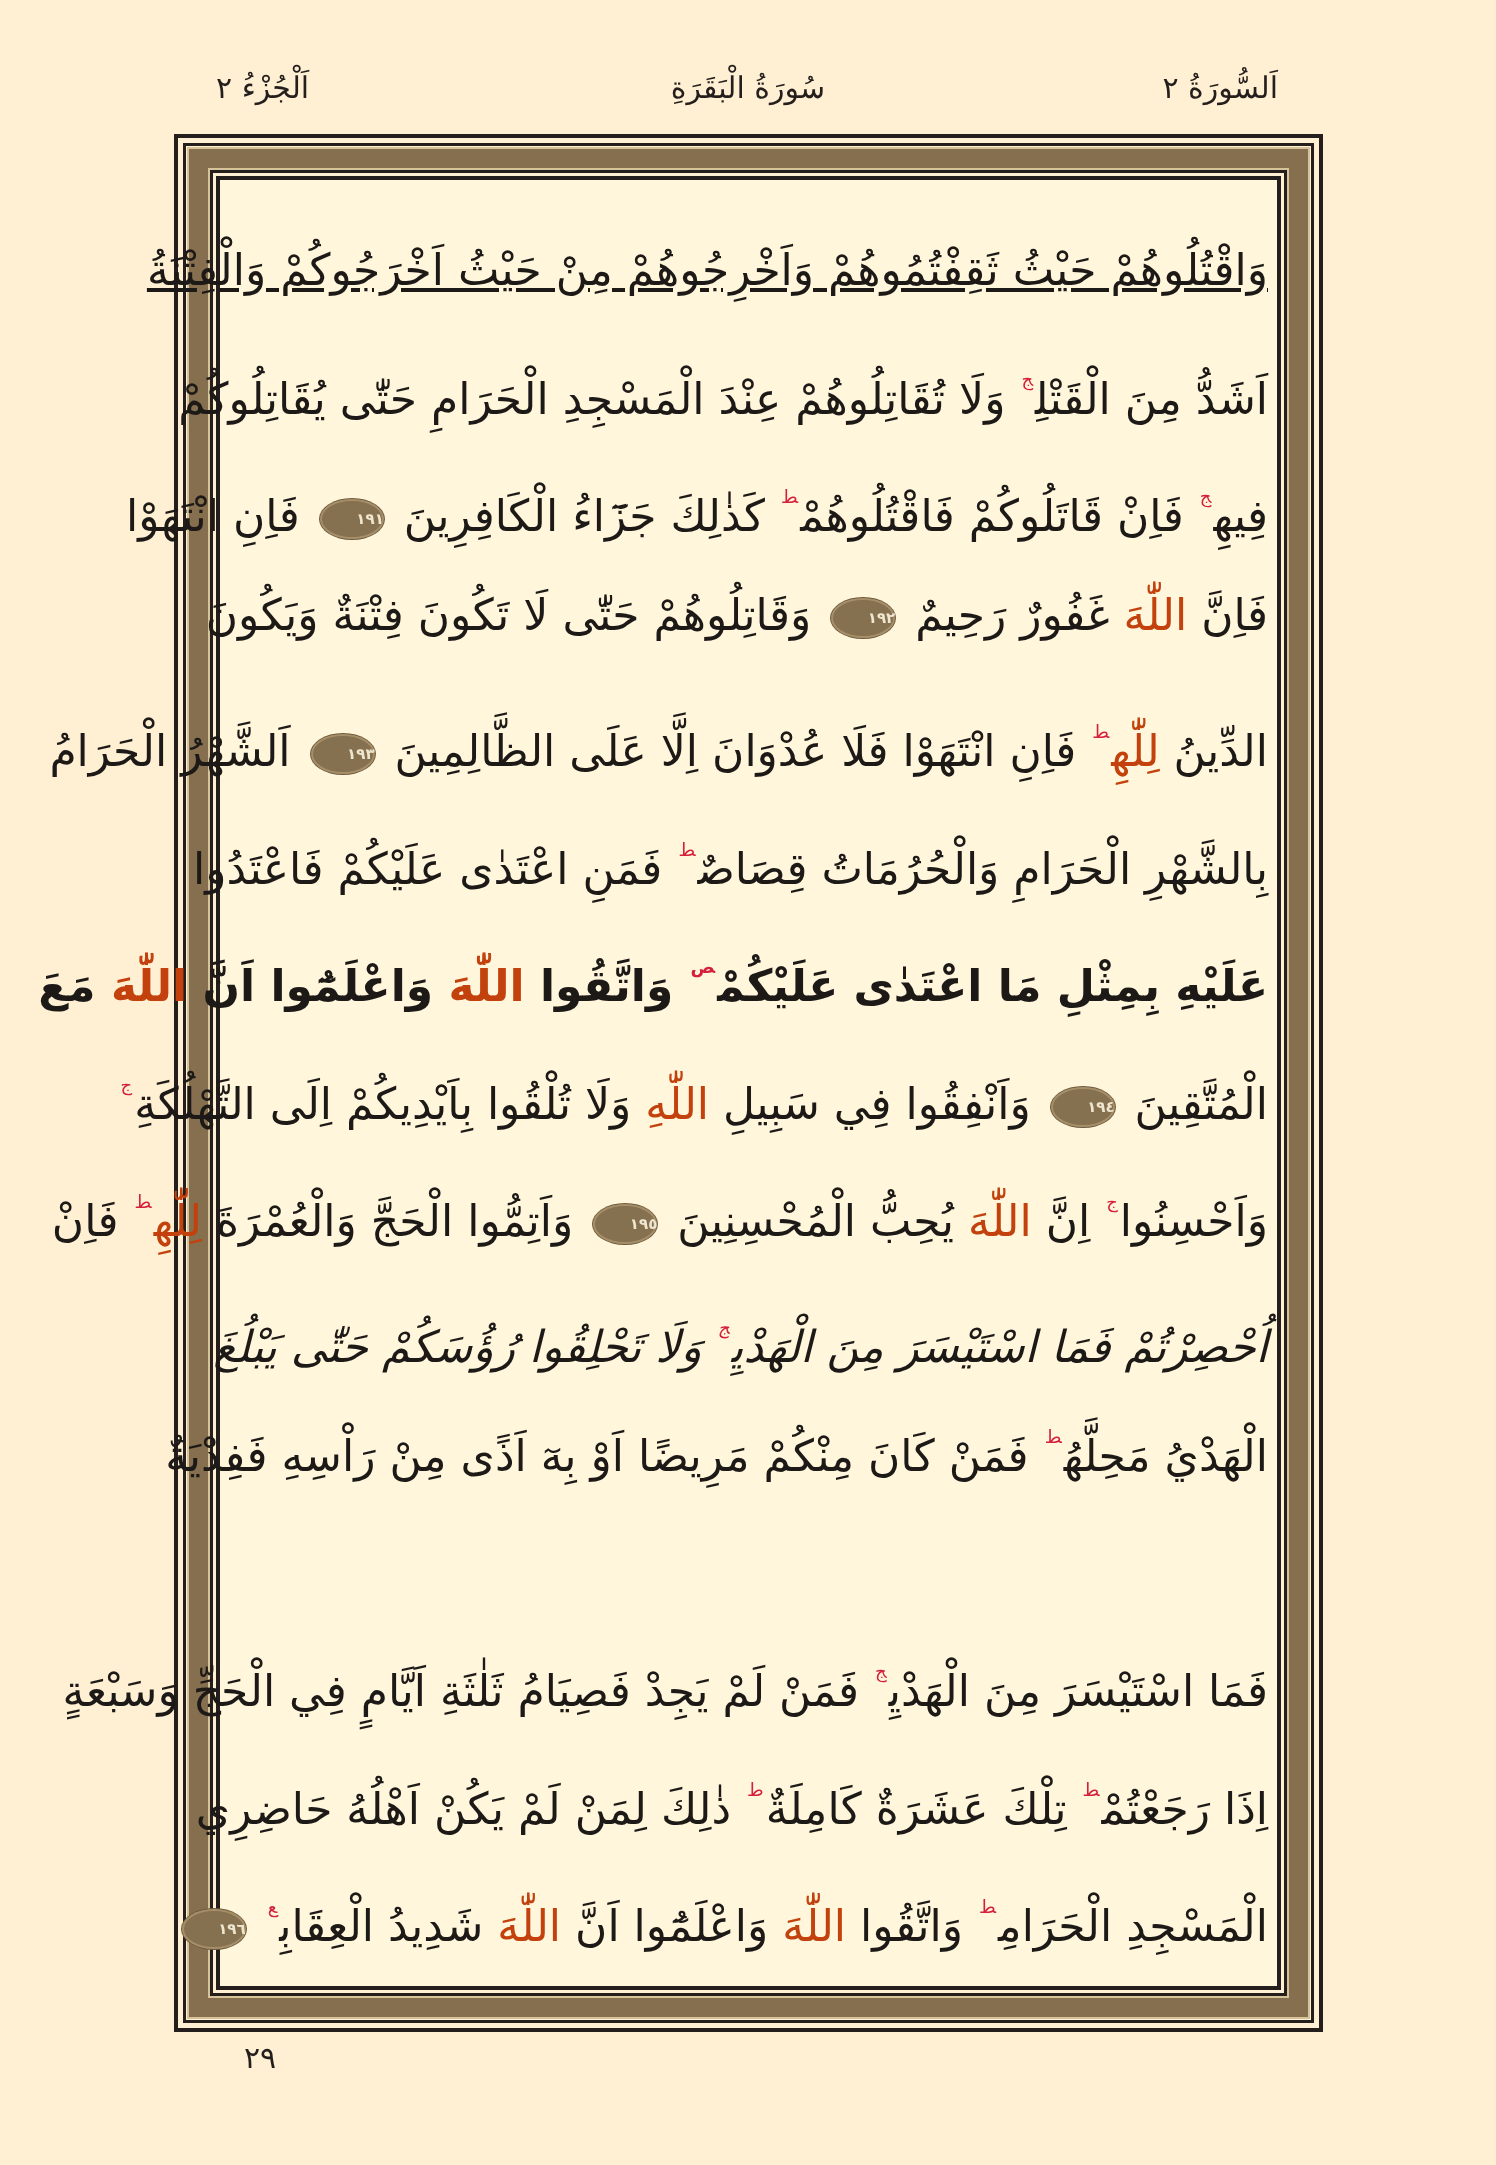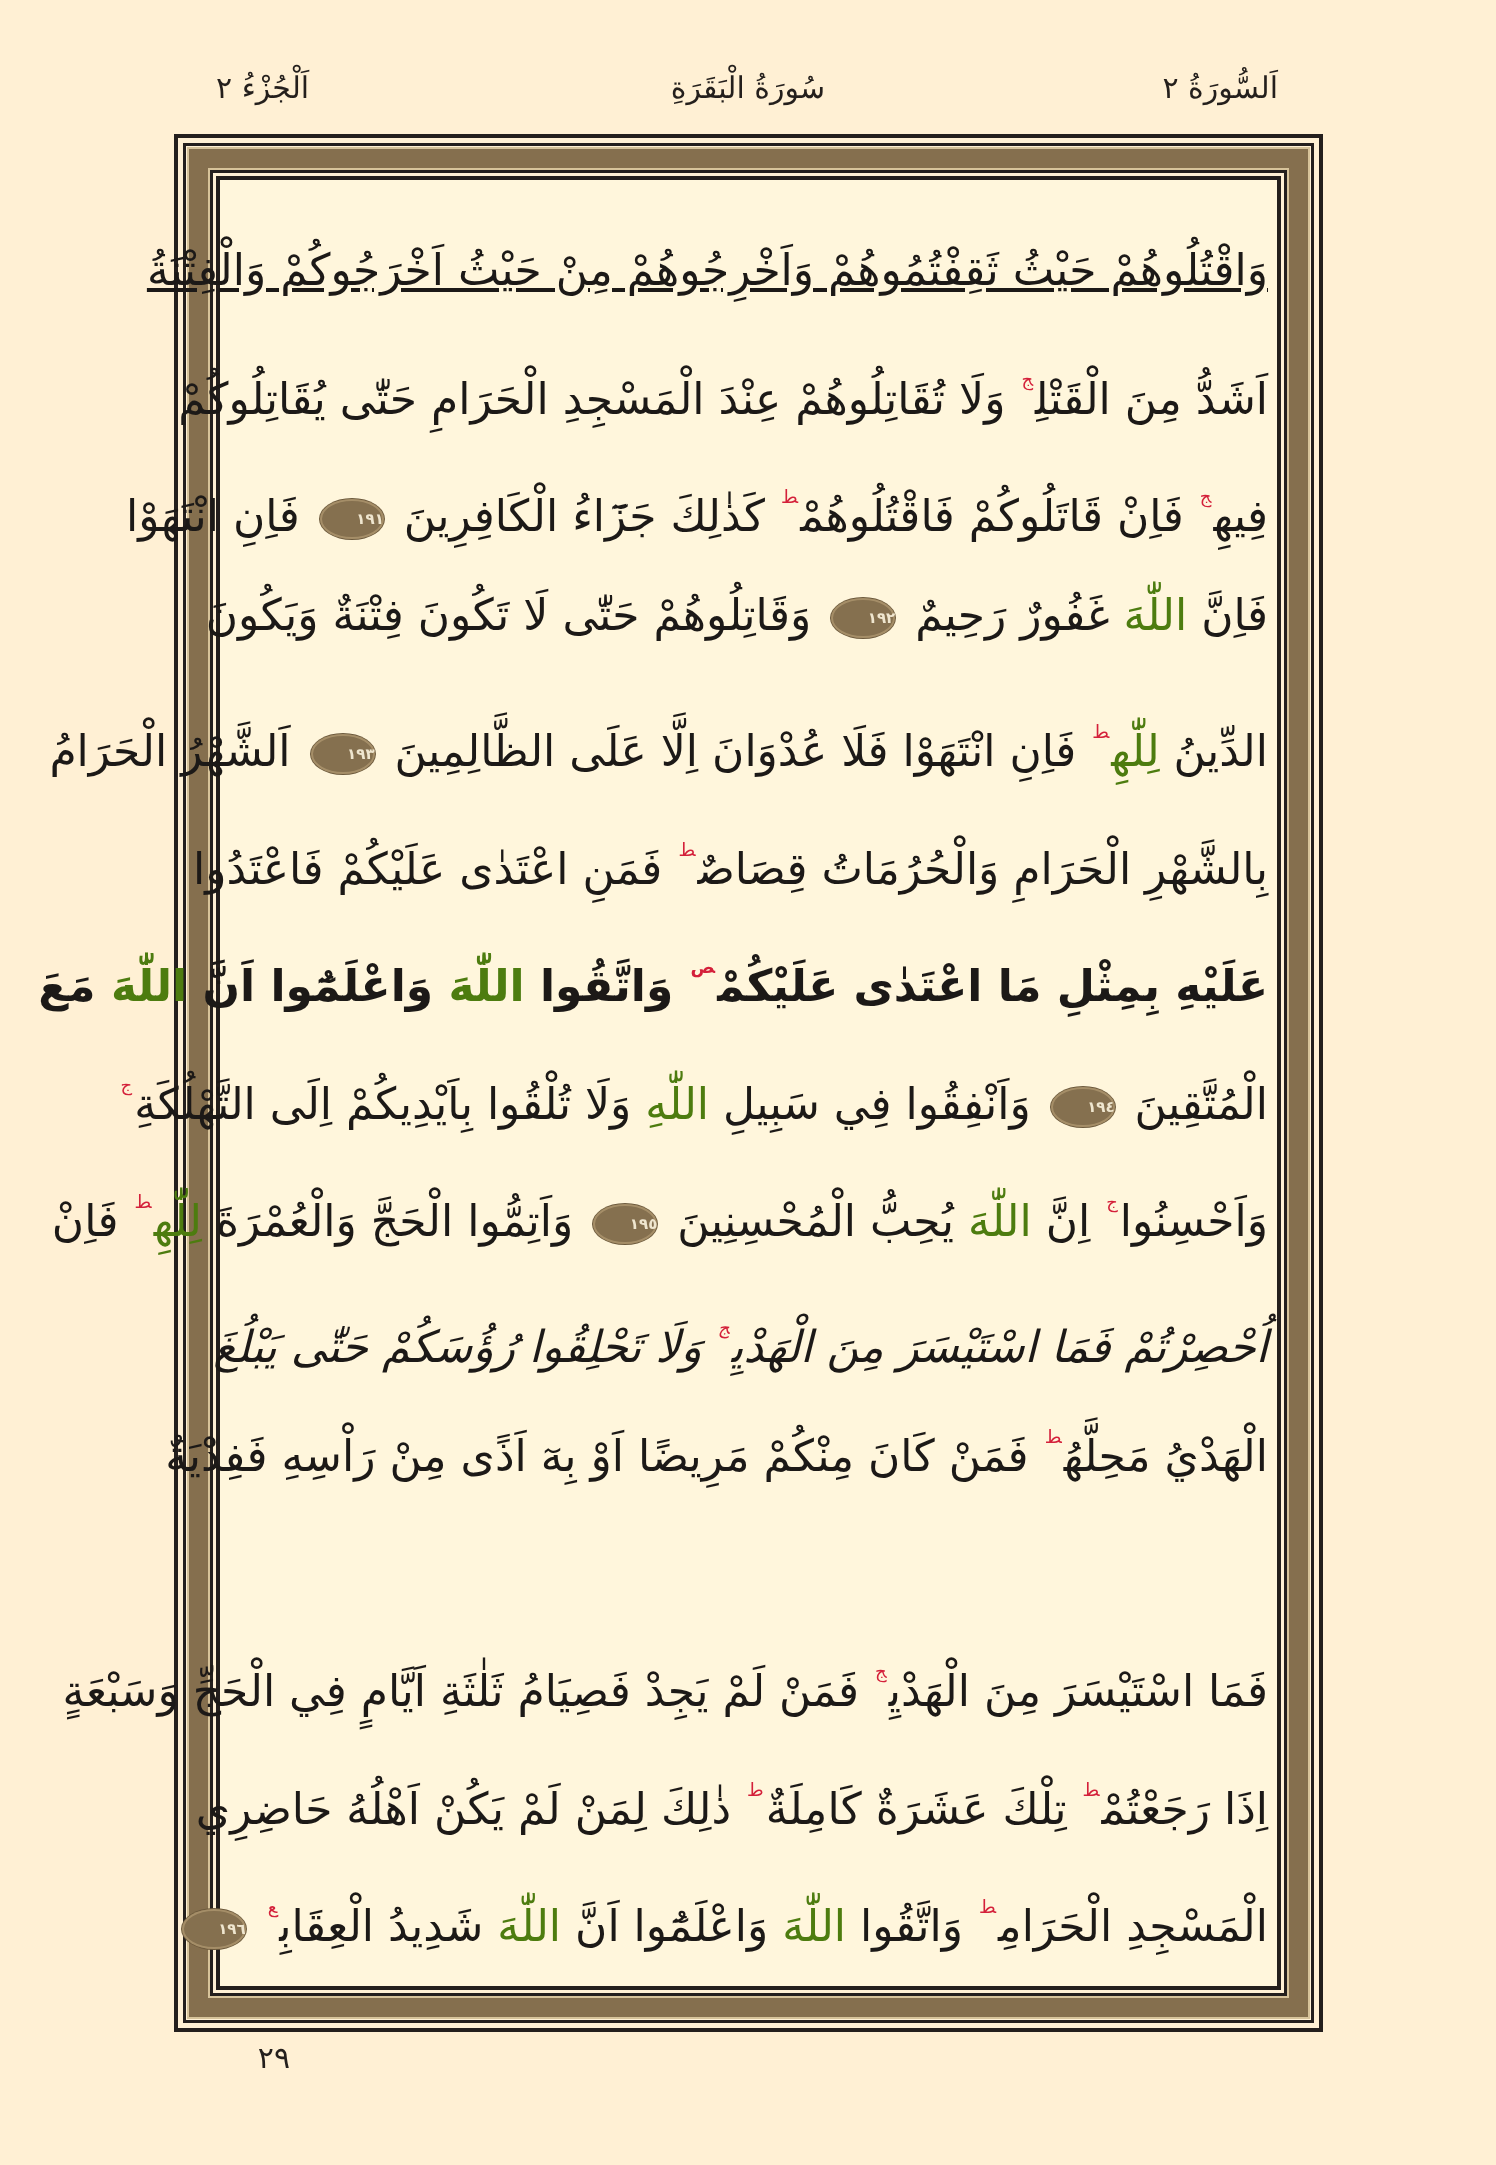--- a/index.html
+++ b/index.html
@@ -97,21 +97,21 @@
     font-family: "DejaVu Sans", sans-serif;
     font-size: 44px;
     color: #1c1917;
     direction: rtl;
     text-align: justify;
     text-align-last: justify;
     white-space: nowrap;
     overflow: visible;
   }
   .seg { display: inline; }
-  .red { color: #4d7c0f; }
+  .red { color: #c2410c; }
   .ayah {
     display: inline-block;
     width: 64px;
     height: 40px;
     line-height: 40px;
     margin: 0 6px;
     vertical-align: middle;
     background: #85704f;
     border-radius: 50%;
     box-shadow: 0 0 0 2px #a58e68 inset, 0 0 0 1px #6d5a3d;
@@ -126,21 +126,21 @@
     color: #d4203a;
     vertical-align: 28px;
     margin: 0 2px;
   }
 
   .page-number {
     position: absolute;
     left: 230px;
     top: 2040px;
     width: 60px;
-    text-align: right;
+    text-align: center;
     font-family: "DejaVu Serif", serif;
     font-size: 30px;
     color: #241f1c;
   }
 </style>
 </head>
 <body>
 
 <div class="header">
   <span class="hdr-juz">اَلْجُزْءُ ٢</span>

